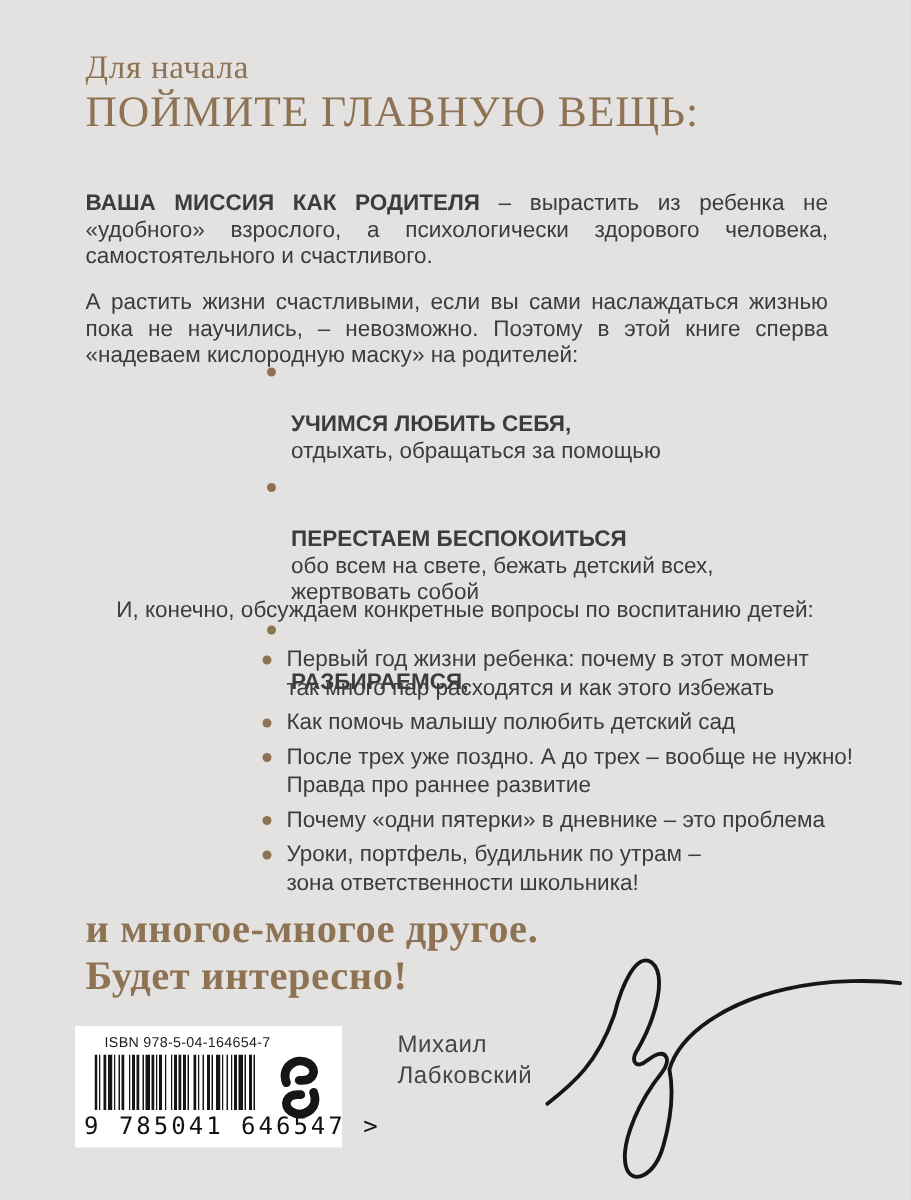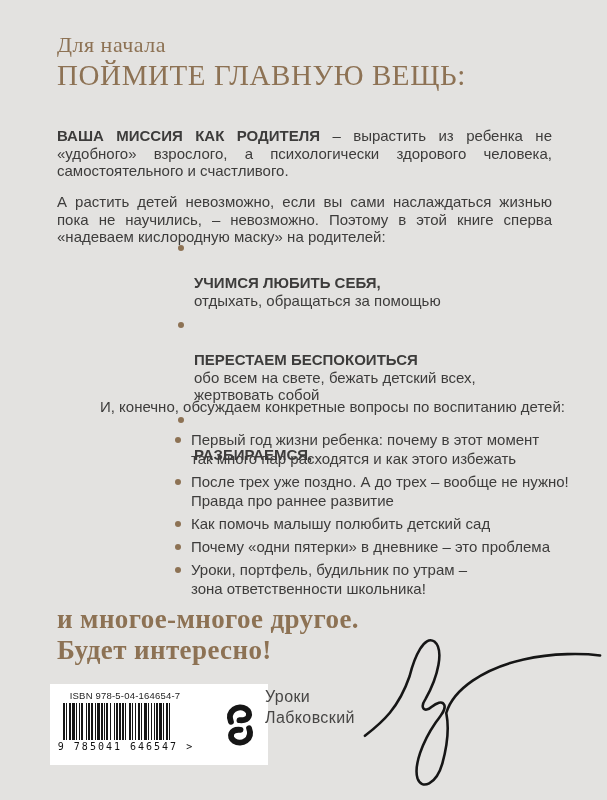--- a/index.html
+++ b/index.html
@@ -21,60 +21,60 @@
   .p2{top:178px;}
   
   ul{list-style:none;margin:0;padding:0;}
   .list1{position:absolute;left:178px;top:239px;width:340px;}
   .list1 li{position:relative;padding-left:16px;margin-bottom:7px;
     font-size:15px;line-height:17.5px;white-space:pre-line;}
   .list1 .li-title{font-weight:700;display:block;}
   .dot{position:absolute;left:0;top:6px;width:6px;height:6px;border-radius:50%;
     background:#8d7254;}
   .intro2{position:absolute;left:55px;top:383px;width:510px;font-size:15px;
-    line-height:18px;text-align:right;}
+    line-height:18px;text-align:center;}
   .list2{position:absolute;left:175px;top:430px;width:400px;}
   .list2 li{position:relative;padding-left:16px;margin-bottom:4px;
     font-size:15px;line-height:19px;white-space:pre-line;}
   .list2 .dot{top:7px;}
   
   .outro{position:absolute;left:57px;top:604px;color:#8d7254;
     font-family:"Liberation Serif",serif;font-weight:700;font-size:27px;
     line-height:31px;letter-spacing:.4px;}
   
-  .barcode-box{position:absolute;left:50px;top:684px;width:218px;height:81px;
+  .barcode-box{position:absolute;left:50px;top:684px;width:178px;height:81px;
     background:#ffffff;}
   .isbn{position:absolute;left:10px;top:6px;width:130px;text-align:center;
     font-size:9.5px;color:#1d1d1d;letter-spacing:.2px;}
   .bars{position:absolute;left:13px;top:19px;width:125px;height:37px;
     display:flex;align-items:flex-start;overflow:hidden;}
   .bars .bar{height:100%;background:#161616;flex:none;}
   .bars .gap{height:100%;background:#ffffff;flex:none;}
   .digits{position:absolute;left:6px;top:57px;width:140px;text-align:center;
-    font-family:"DejaVu Sans Mono",monospace;font-size:10px;color:#111;
+    font-family:"DejaVu Sans Mono",monospace;font-size:16px;color:#111;
     letter-spacing:2px;white-space:nowrap;}
   .eksmo{position:absolute;right:12px;top:18px;width:32px;height:46px;}
   
   .author{position:absolute;left:265px;top:686px;font-size:16px;line-height:21px;
     color:#474645;letter-spacing:.4px;}
   .signature{position:absolute;left:357px;top:626px;width:248px;height:172px;}
 </style>
 </head>
 <body>
 
 <div class="cover">
 
   <div class="header">
     <div class="t1">Для начала</div>
     <div class="t2">ПОЙМИТЕ ГЛАВНУЮ ВЕЩЬ:</div>
   </div>
 
   <p class="para p1"><strong>ВАША МИССИЯ КАК РОДИТЕЛЯ</strong><span> – вырастить из ребенка не «удобного» взрослого, а психологически здорового человека, самостоятельного и счастливого.</span></p>
 
-  <p class="para p2">А растить детей невозможно, если вы сами наслаждаться жизнью пока не научились, – невозможно. Поэтому в этой книге сперва «надеваем кислородную маску» на родителей:</p>
+  <p class="para p2">А растить жизни счастливыми, если вы сами наслаждаться жизнью пока не научились, – невозможно. Поэтому в этой книге сперва «надеваем кислородную маску» на родителей:</p>
 
   <ul class="list1">
     <li>
       <span class="dot"></span>
       <span class="li-title">УЧИМСЯ ЛЮБИТЬ СЕБЯ,</span><span class="li-body">отдыхать, обращаться за помощью</span>
     </li>
     <li>
       <span class="dot"></span>
       <span class="li-title">ПЕРЕСТАЕМ БЕСПОКОИТЬСЯ</span><span class="li-body">обо всем на свете, бежать детский всех,
 жертвовать собой</span>
@@ -83,23 +83,23 @@
       <span class="dot"></span>
       <span class="li-title">РАЗБИРАЕМСЯ,</span>
     </li>
   </ul>
 
   <p class="intro2">И, конечно, обсуждаем конкретные вопросы по воспитанию детей:</p>
 
   <ul class="list2">
     <li><span class="dot"></span><span>Первый год жизни ребенка: почему в этот момент
 так много пар расходятся и как этого избежать</span></li>
+    <li><span class="dot"></span><span>Как помочь малышу полюбить детский сад</span></li>
     <li><span class="dot"></span><span>После трех уже поздно. А до трех – вообще не нужно!
 Правда про раннее развитие</span></li>
-    <li><span class="dot"></span><span>Как помочь малышу полюбить детский сад</span></li>
     <li><span class="dot"></span><span>Почему «одни пятерки» в дневнике – это проблема</span></li>
     <li><span class="dot"></span><span>Уроки, портфель, будильник по утрам –
 зона ответственности школьника!</span></li>
   </ul>
 
   <div class="outro">
     <div>и многое-многое другое.</div>
     <div>Будет интересно!</div>
   </div>
 
@@ -178,21 +178,21 @@
         <span class="gap" style="width: 2px;"></span>
       </div>
     <div class="digits">9 785041 646547 &gt;</div>
     <svg class="eksmo" viewBox="0 0 60 86" fill="none" aria-hidden="true">
       <path d="M 13 37 C 5 16 27 4 41 13 C 52 20 48 36 29 34" stroke="#161616" stroke-width="11" stroke-linecap="round"></path>
       <path d="M 47 49 C 55 70 33 82 19 73 C 8 66 12 50 31 52" stroke="#161616" stroke-width="11" stroke-linecap="round"></path>
     </svg>
   </div>
 
   <div class="author">
-    <div>Уроки</div>
+    <div>Михаил</div>
     <div>Лабковский</div>
   </div>
 
   <svg class="signature" viewBox="0 0 250 172" fill="none" aria-hidden="true">
     <path d="M 8 110
              C 26 96 42 82 53 50
              C 58 30 68 8 78 15
              C 88 23 82 50 69 73
              C 63 82 68 87 75 81
              C 80 77 86 74 88 79

